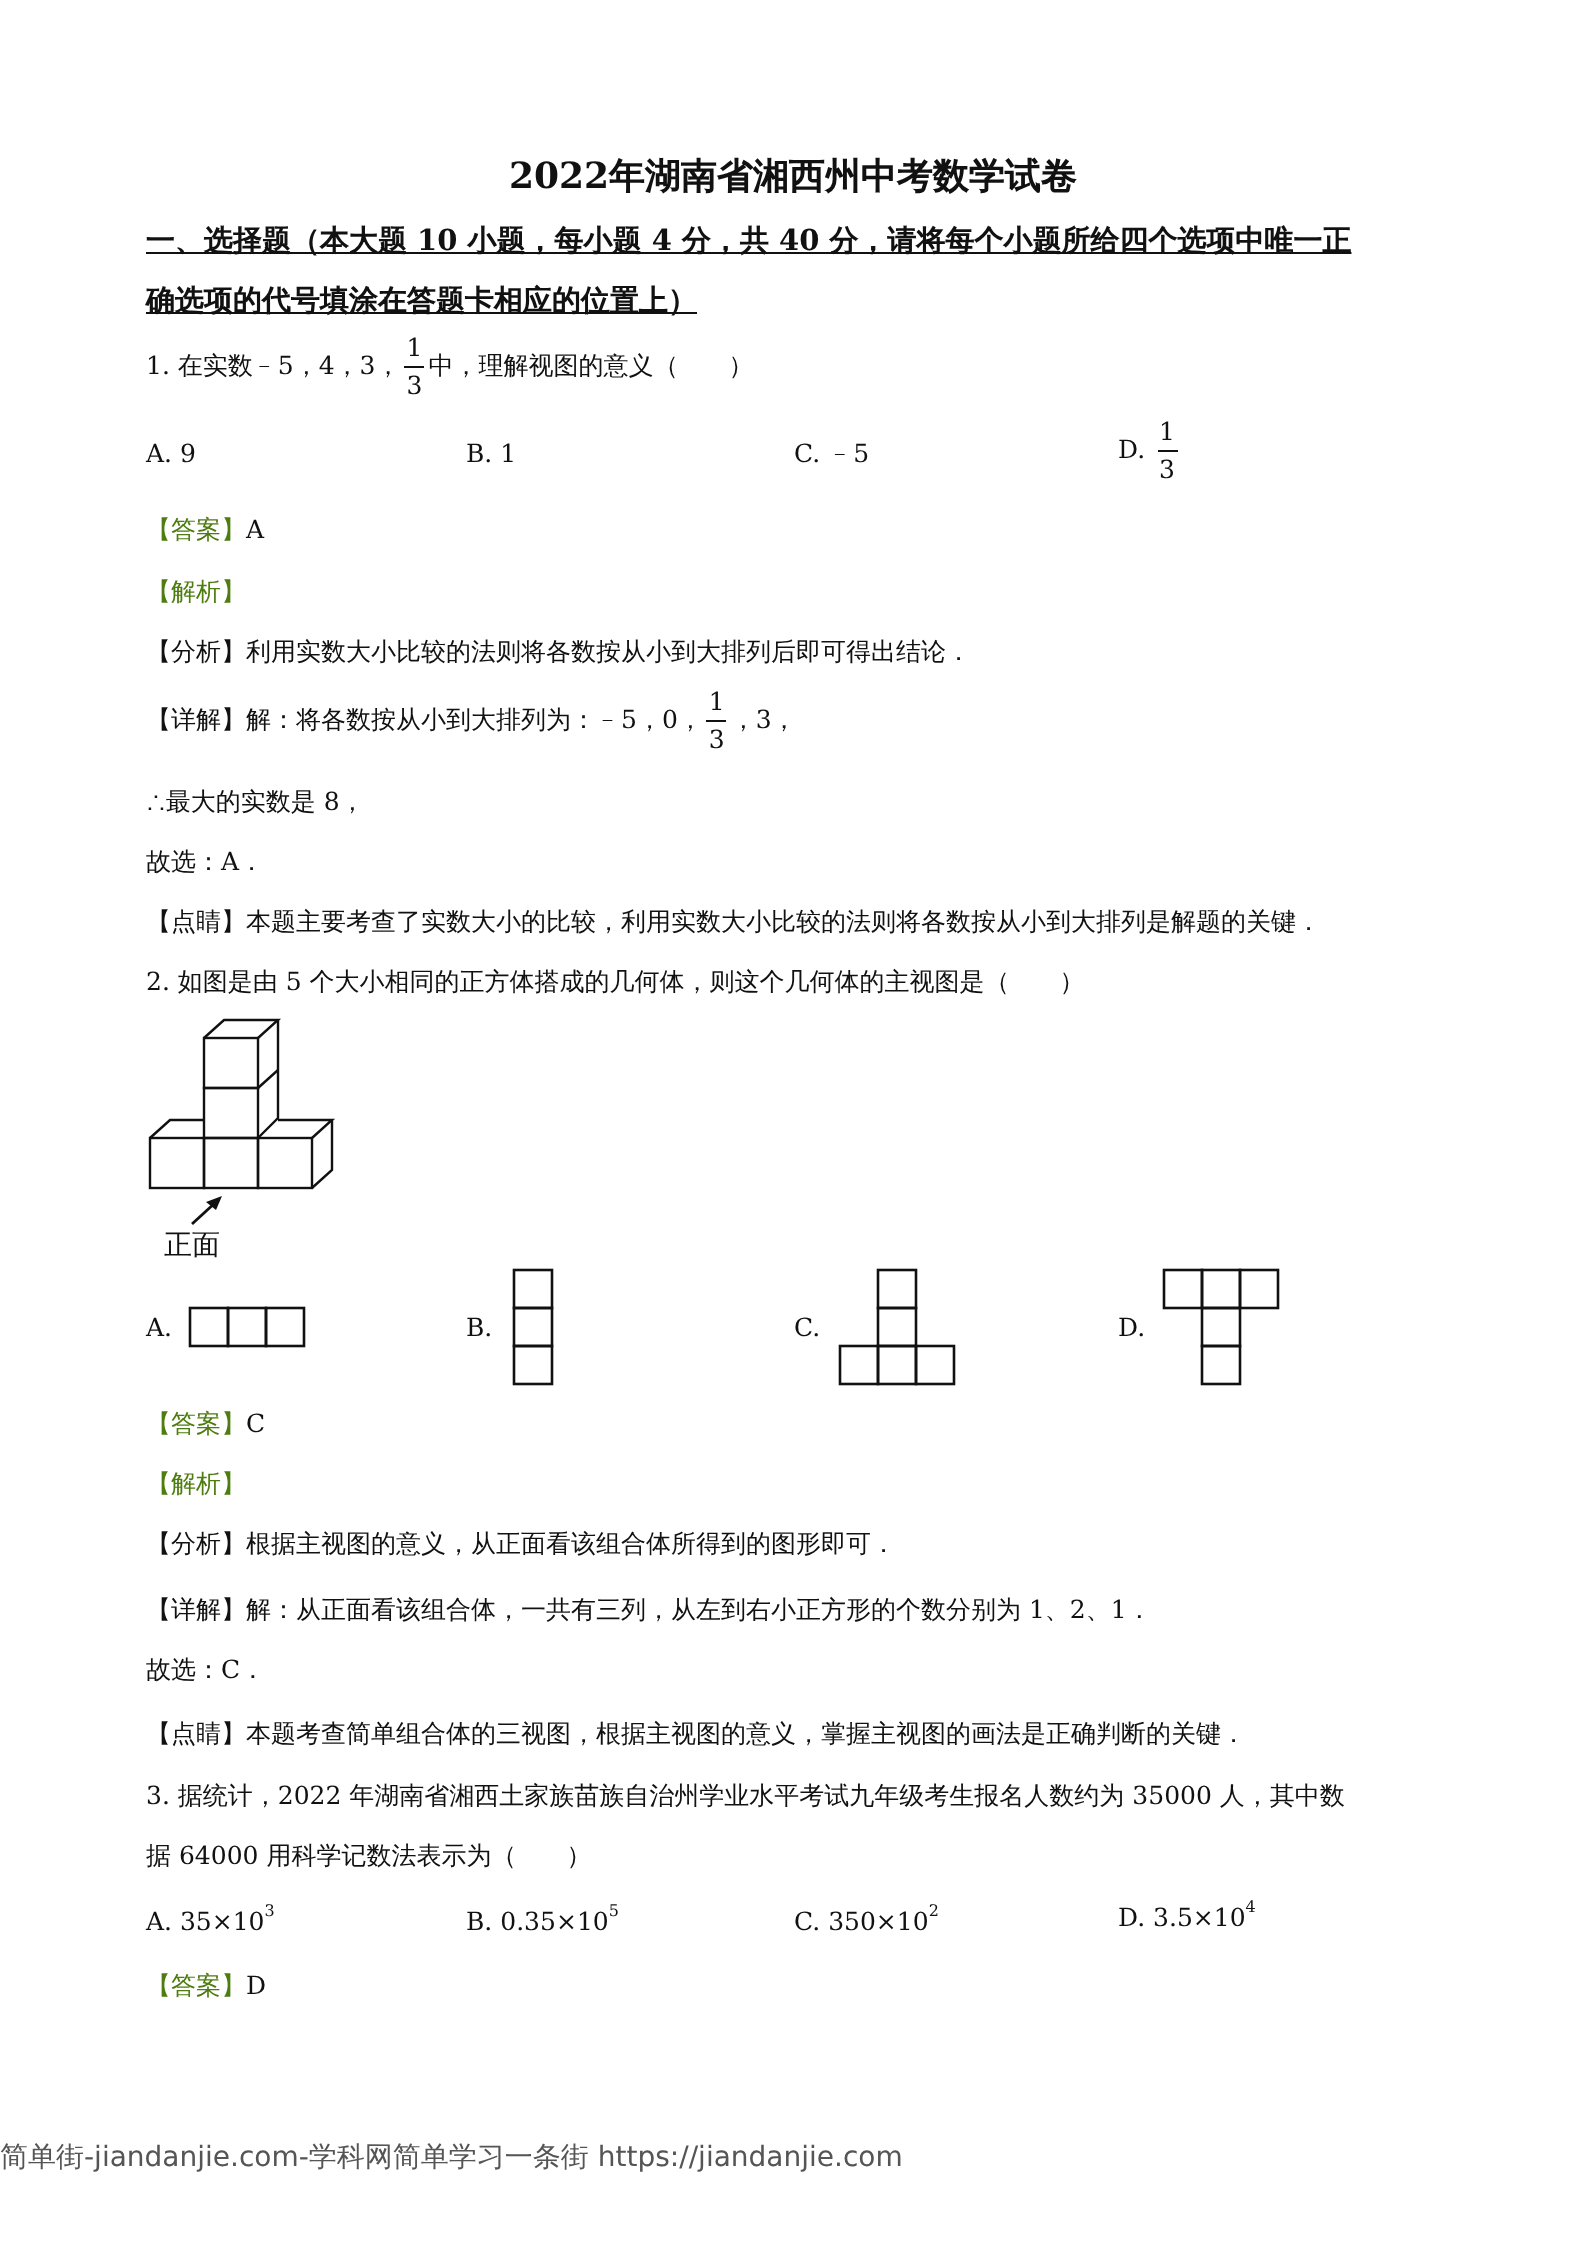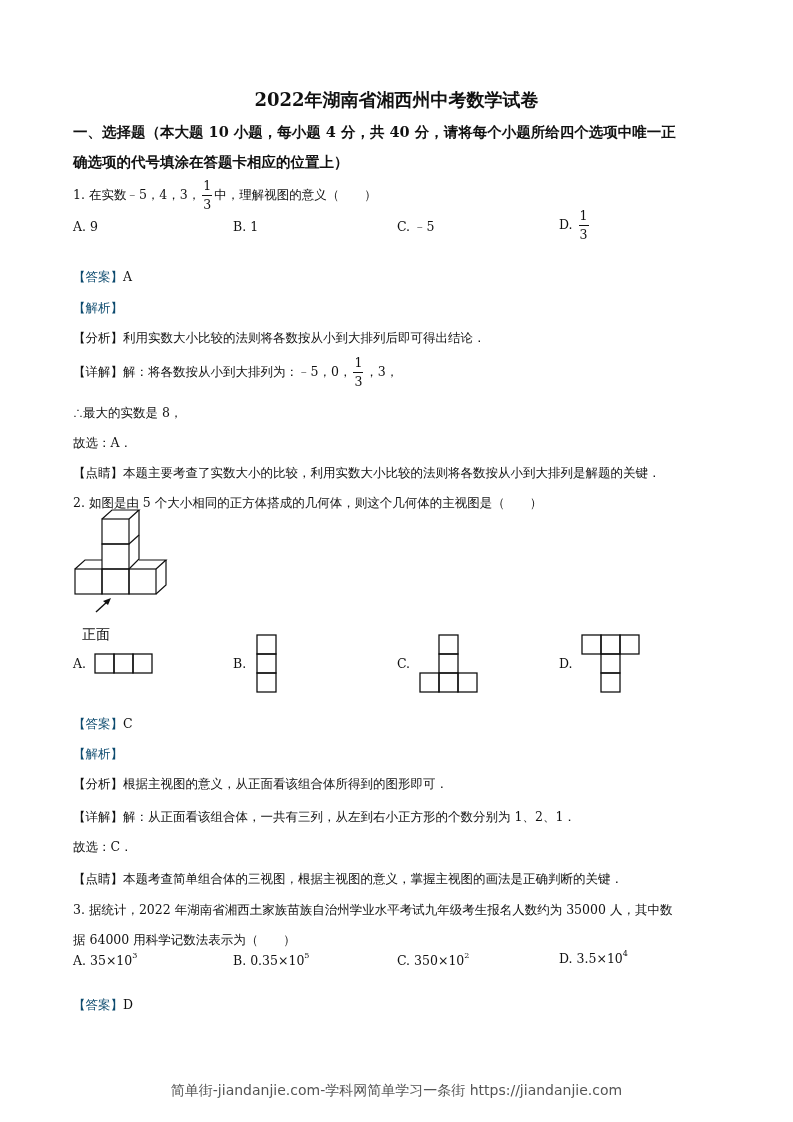--- a/index.html
+++ b/index.html
@@ -1,29 +1,29 @@
 <!DOCTYPE html>
 <html><head>
 <meta charset="utf-8">
 <style>
   html, body { margin: 0; padding: 0; background: #ffffff; }
   body { width: 793px; height: 1122px; position: relative; overflow: hidden;
          font-family: "DejaVu Serif", "Liberation Serif", serif; color: #111; }
-  .abs { position: absolute; white-space: nowrap; margin-top: 12px; }
+  .abs { position: absolute; white-space: nowrap; }
   .title { left: 0; width: 793px; text-align: center; top: 76px; font-size: 18px; font-weight: bold; }
-  .sec { left: 73px; font-size: 14.5px; font-weight: bold; }
+  .sec { left: 73px; font-size: 14.5px; font-weight: bold; text-decoration: underline; }
   .txt { left: 73px; font-size: 12.5px; }
-  .blue { color: #0c4a6e; text-align: center; }
+  .blue { color: #4d7c0f; text-align: center; }
   .frac { display: inline-block; vertical-align: middle; text-align: center; line-height: 1; margin: 0 2px; }
   .frac span { display: block; font-size: 12.5px; }
   .frac .num { border-bottom: 1px solid #111; padding: 0 1px 2px; }
   .frac .den { padding-top: 3px; }
   .opt { position: absolute; font-size: 12.5px; }
   sup { font-size: 8px; vertical-align: top; position: relative; top: -2px; }
-  .footer { left: 0; width: 793px; text-align: center; top: 1070px; font-size: 14px; color: #555;
+  .footer { left: 0; width: 793px; text-align: left; top: 1070px; font-size: 14px; color: #555;
             font-family: "DejaVu Sans", "Liberation Sans", sans-serif; }
   svg { position: absolute; }
 </style>
 </head>
 <body>
 
 <div class="abs title">2022年湖南省湘西州中考数学试卷</div>
 
 <div class="abs sec" style="top:111px">一、选择题（本大题 10 小题，每小题 4 分，共 40 分，请将每个小题所给四个选项中唯一正</div>
 <div class="abs sec" style="top:141px">确选项的代号填涂在答题卡相应的位置上）</div>

